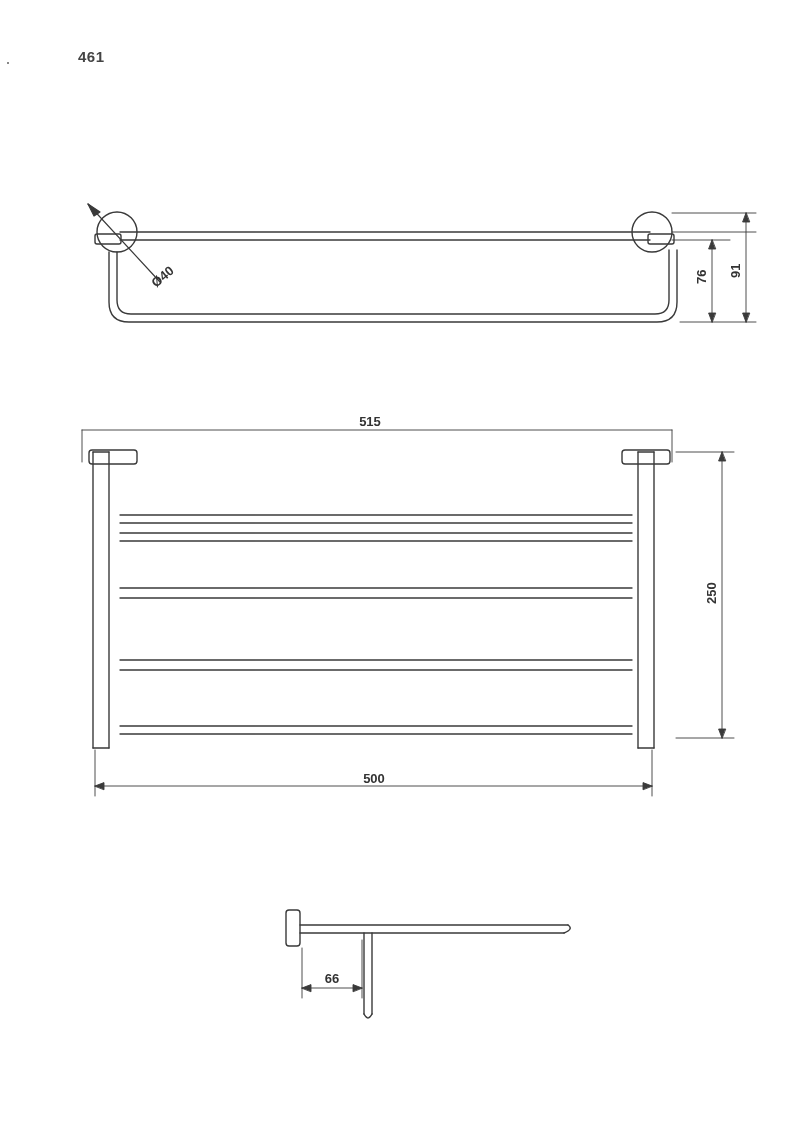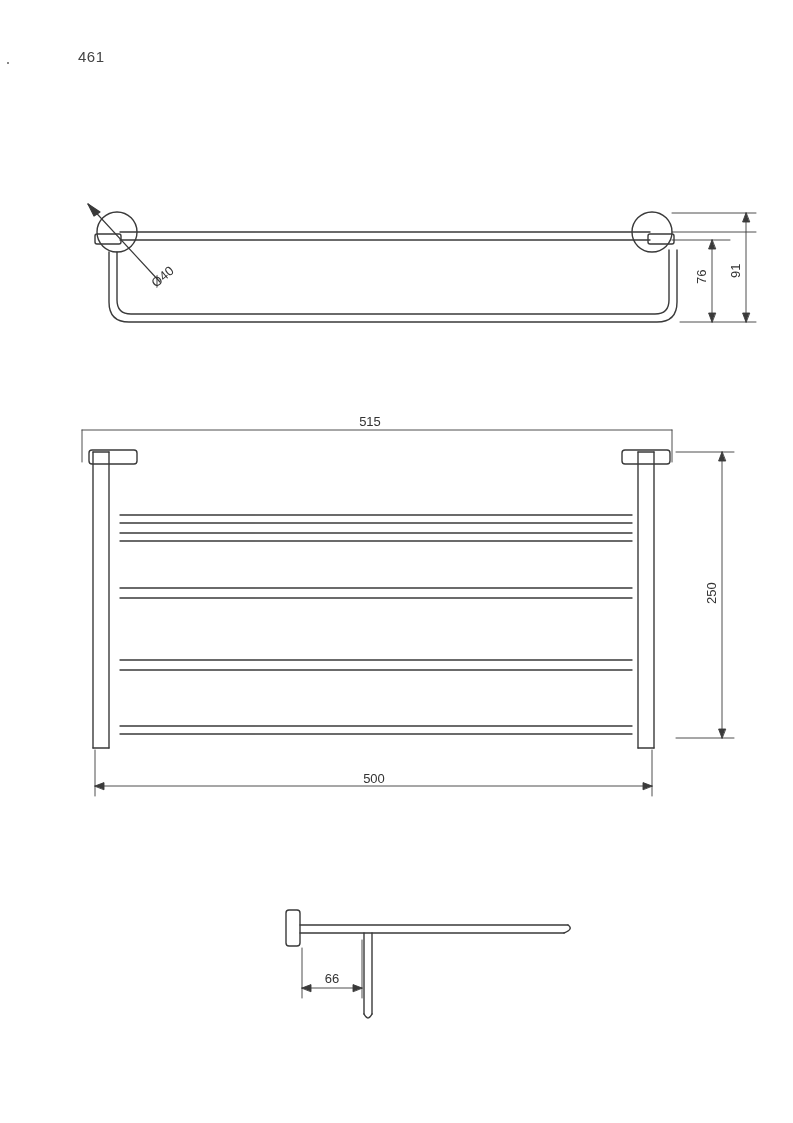--- a/index.html
+++ b/index.html
@@ -10,20 +10,21 @@
   body {
     font-family: "Liberation Sans", sans-serif;
     color: #333333;
   }
   #page {
     position: relative;
     width: 793px;
     height: 1123px;
     overflow: hidden;
     background: #ffffff;
+    font-weight: bold;
   }
   #page-number {
     position: absolute;
     left: 78px;
     top: 48px;
     font-size: 15px;
     color: #444444;
     letter-spacing: 0.5px;
   }
   svg.drawing {

